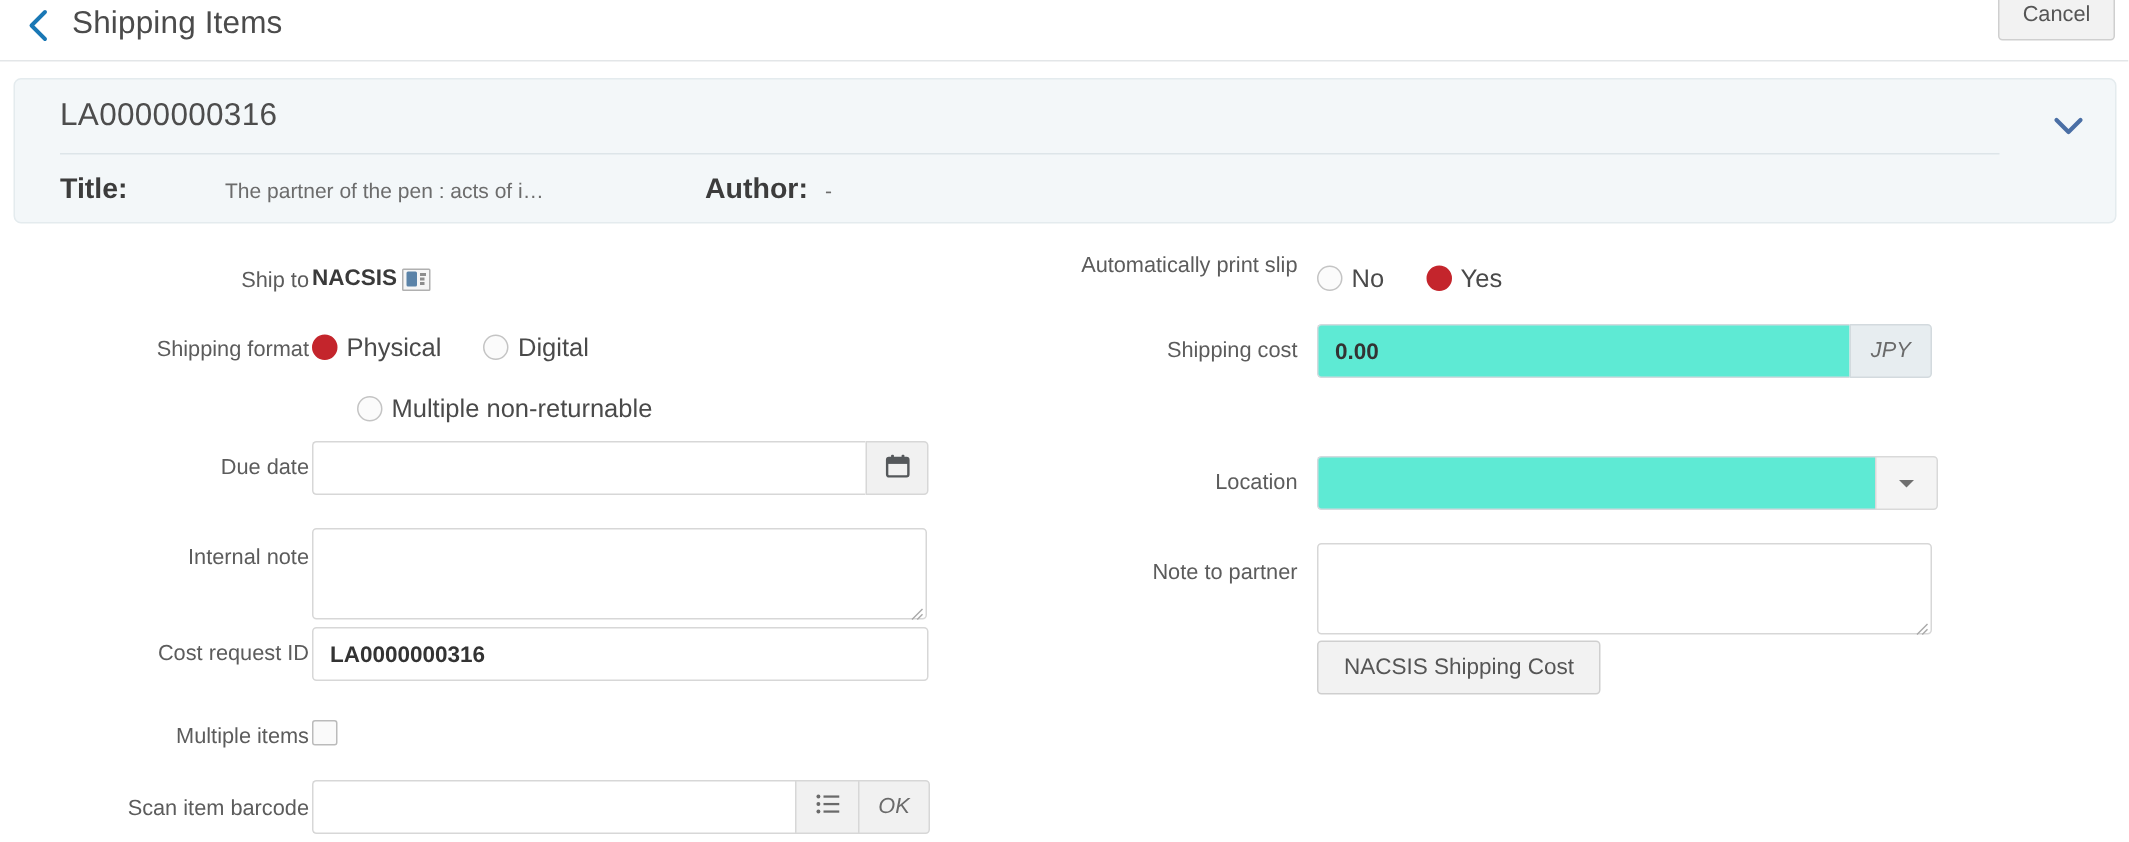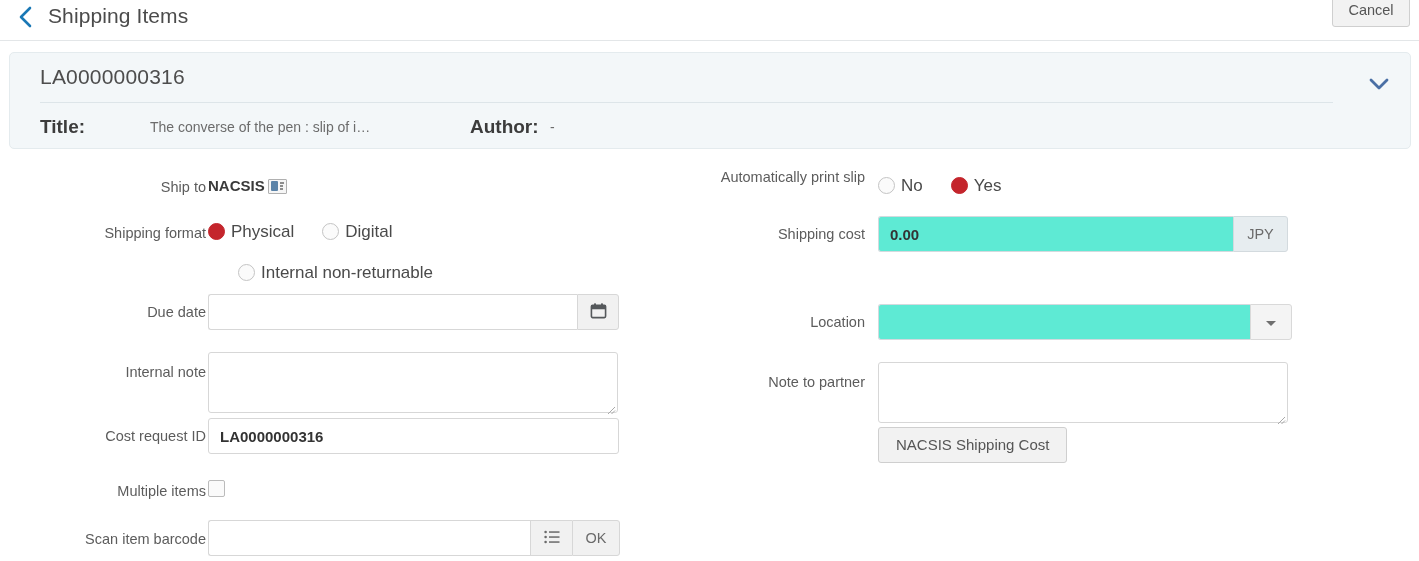--- a/index.html
+++ b/index.html
@@ -195,20 +195,21 @@
     height: 36px;
     min-width: 42px;
     background: #f1f1f1;
     border: 1px solid #d7d7d7;
     border-radius: 0 3px 3px 0;
     display: flex; align-items: center; justify-content: center;
     font-size: 14.5px;
     color: #6a6a6a;
     cursor: pointer;
     padding: 0 9px;
+    font-style: italic;
   }
   .addon.flat {
     background: #e7edf0;
     border-color: #d3dade;
     cursor: default;
   }
   .addon.mid { border-radius: 0; border-right: none; }
 
   
   .ta {
@@ -295,21 +296,21 @@
   <div class="record-id">LA0000000316</div>
   <div class="record-divider"></div>
   <div class="expand-chevron">
     <span>
       <svg width="22" height="14" viewBox="0 0 22 14" aria-hidden="true">
         <polyline points="3,3 11,11 19,3" fill="none" stroke="#4a6fa5" stroke-width="2.8" stroke-linecap="round" stroke-linejoin="round"></polyline>
       </svg>
     </span>
   </div>
   <div class="meta-row">
-    <span class="meta-label title-l">Title:</span><span class="meta-value title-v">The converse of the pen : slip of i…</span><span class="meta-label author-l">Author:</span><span class="meta-value author-v">-</span>
+    <span class="meta-label title-l">Title:</span><span class="meta-value title-v">The partner of the pen : acts of i…</span><span class="meta-label author-l">Author:</span><span class="meta-value author-v">-</span>
   </div>
 </div>
 
 <div class="form">
 
   <div class="col col-left">
 
     <div class="row" style="top:18px;">
       <div class="lbl lbl-l">Ship to</div>
       <div class="ctrl-l" style="top:-2px;">
@@ -333,21 +334,21 @@
         <div class="radio-group">
           <span class="radio sel"></span>
           <span class="radio-text">Physical</span>
           <span class="radio"></span>
           <span class="radio-text">Digital</span>
         </div>
       </div>
       <div class="ctrl-l" style="left:238px; top:40px;">
         <div class="radio-group">
           <span class="radio"></span>
-          <span class="radio-text">Internal non-returnable</span>
+          <span class="radio-text">Multiple non-returnable</span>
         </div>
       </div>
     </div>
 
     <div class="row" style="top:143px;">
       <div class="lbl lbl-l">Due date</div>
       <div class="ctrl-l" style="top:-9px;">
         <div class="input-group">
           <input class="inp" style="width: 369px;" value="">
           <div class="addon" style="width:42px;">

